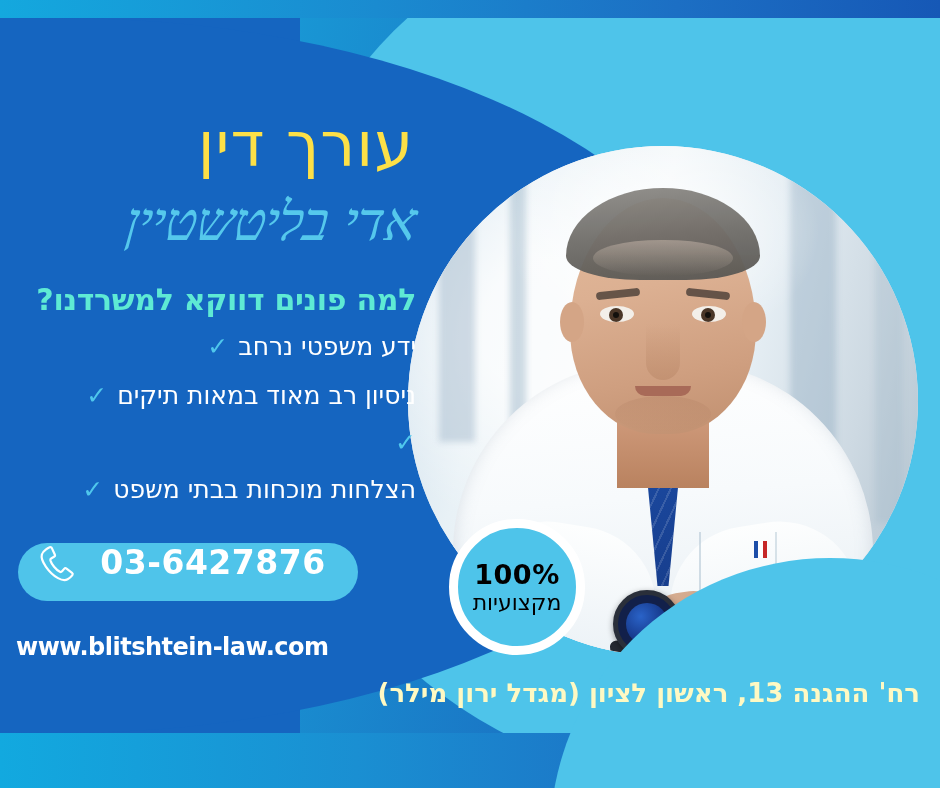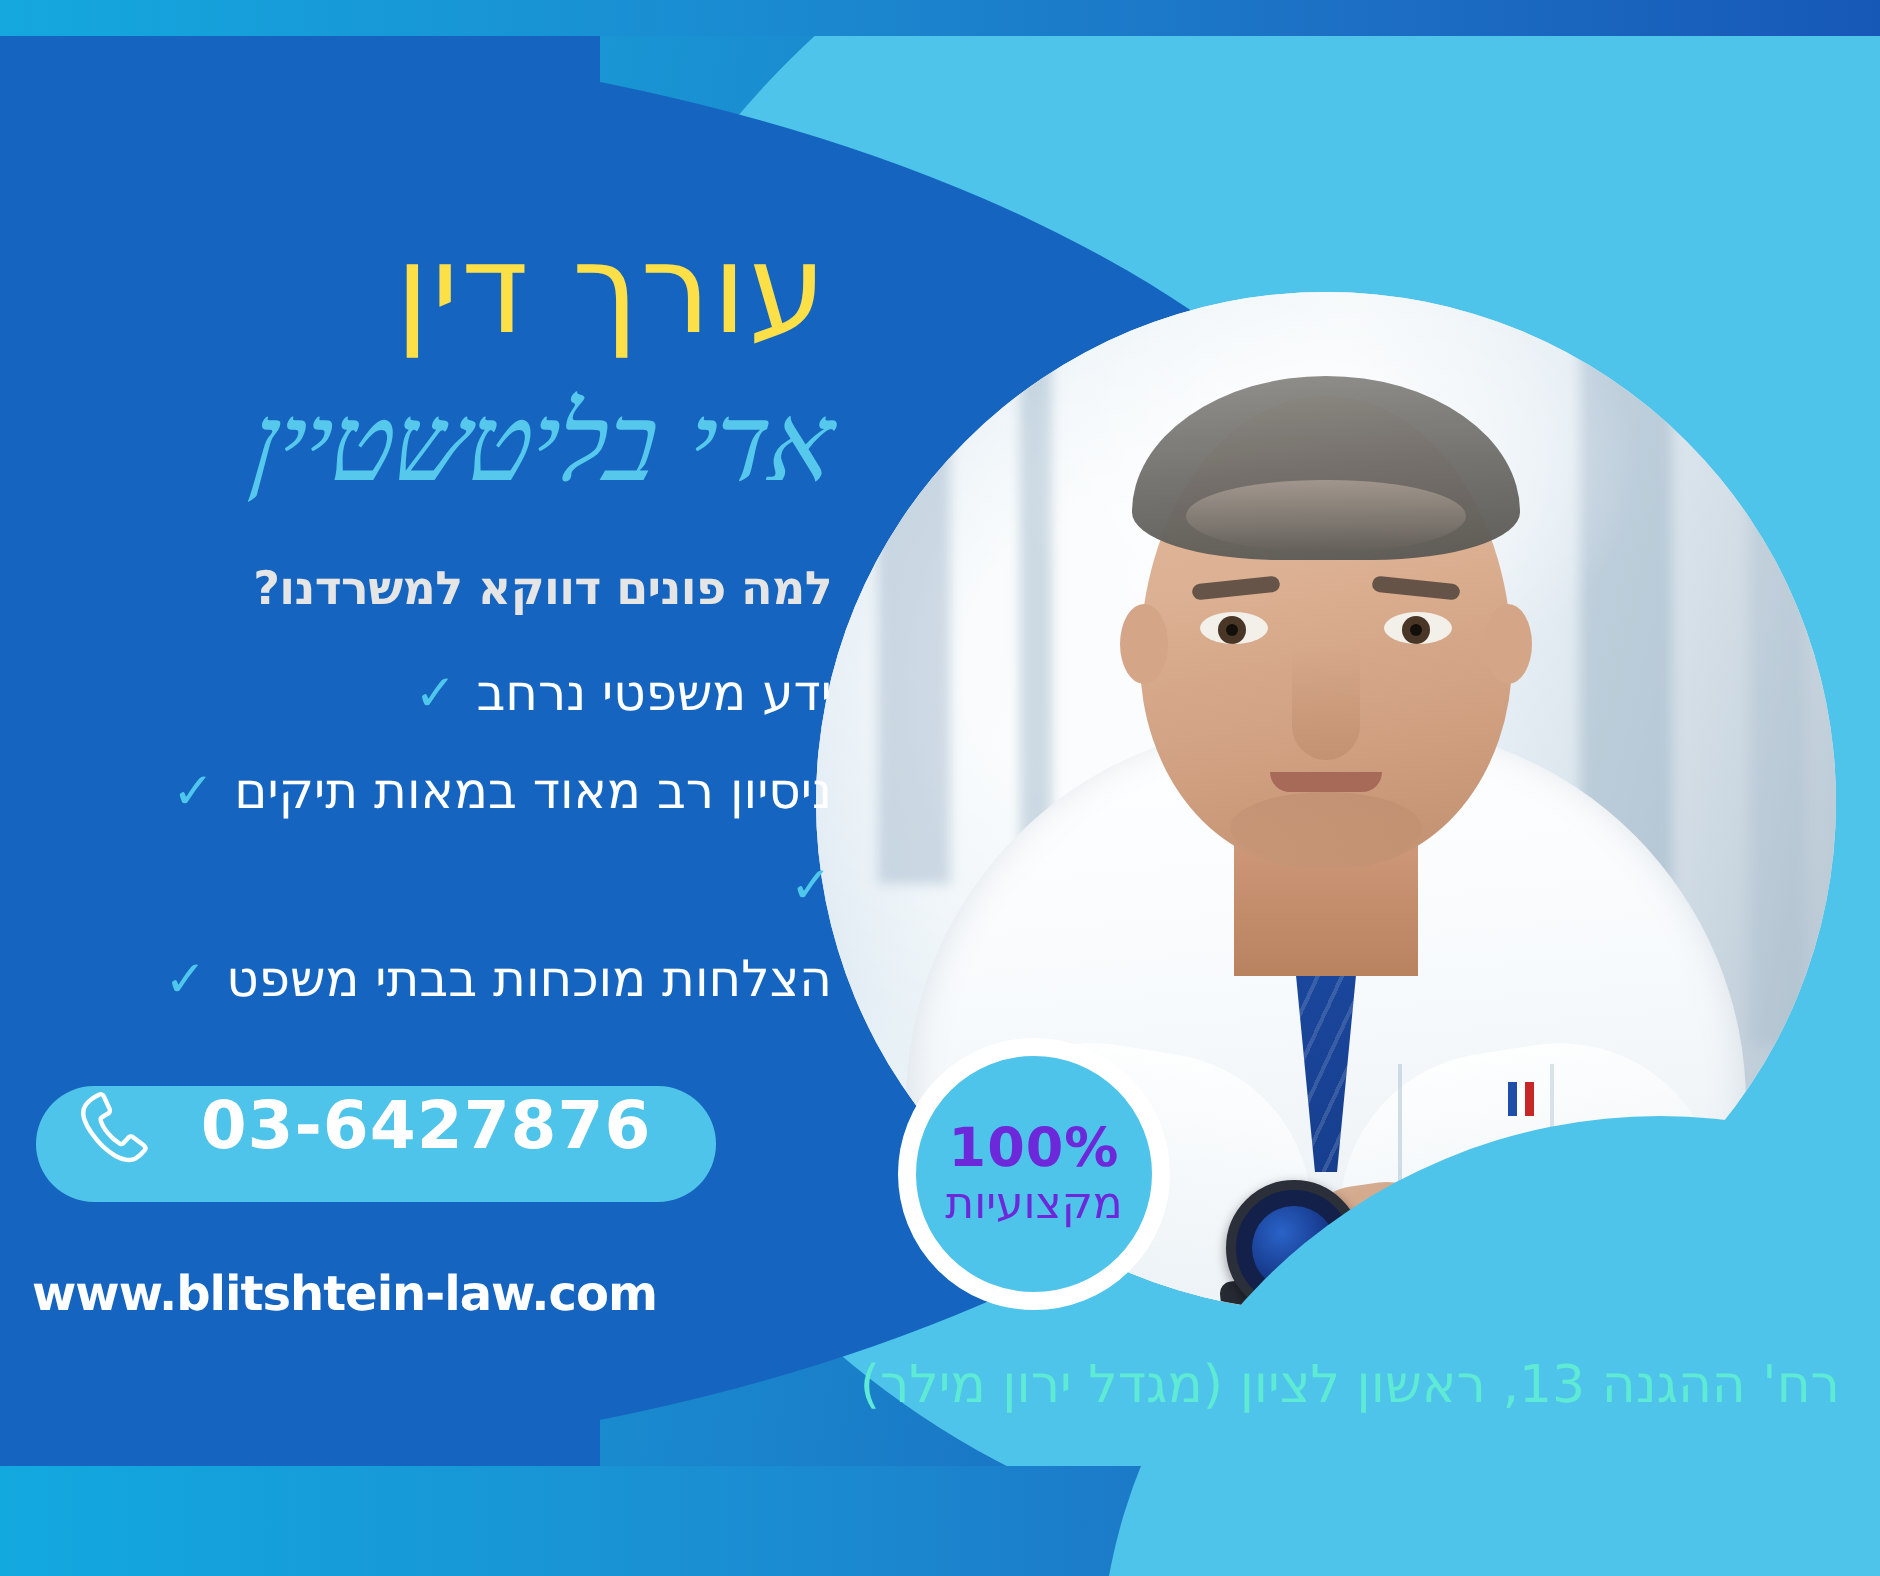--- a/index.html
+++ b/index.html
@@ -245,21 +245,21 @@
   .badge{
     position:absolute;
     left:449px;top:519px;
     width:136px;height:136px;
     border-radius:50%;
     background:#4ec4ea;
     border:9px solid #ffffff;
     box-sizing:border-box;
     display:flex;flex-direction:column;
     align-items:center;justify-content:center;
-    color:#6d28d9;
+    color:#000000;
     line-height:1.08;
   }
   .badge-pct{font-size:27px;font-weight:bold;letter-spacing:.5px;}
   .badge-sub{font-size:22px;direction:rtl;margin-top:2px;}
 
   
   .content{
     position:absolute;
     left:0;top:0;width:430px;height:788px;
     direction:rtl;
@@ -276,21 +276,21 @@
   .title-name{
     position:absolute;right:14px;top:190px;
     font-size:54px;color:#55c8ec;
     font-style:italic;
     font-family:"DejaVu Serif","Liberation Serif",serif;
     letter-spacing:-1px;
     transform:skewX(-6deg);
   }
   .subtitle{
     position:absolute;right:14px;top:282px;
-    font-size:23px;font-weight:bold;color:#e5e5e5;
+    font-size:30px;font-weight:bold;color:#5eead4;
     letter-spacing:-.3px;
   }
   .bullets{
     position:absolute;right:14px;top:332px;
     list-style:none;margin:0;padding:0;
   }
   .bullet{
     display:flex;align-items:center;justify-content:flex-start;
     gap:10px;
     margin-bottom:20px;
@@ -322,21 +322,21 @@
   }
 
   .website{
     position:absolute;right:14px;top:633px;
     direction:ltr;text-align:left;left:16px;
     font-size:24px;font-weight:bold;color:#ffffff;
     letter-spacing:-.5px;
   }
   .address{
     position:absolute;right:14px;top:678px;
-    font-size:26px;font-weight:normal;color:#5eead4;
+    font-size:26px;font-weight:bold;color:#fef9c3;
     white-space:nowrap;
     direction:rtl;
     width:880px;
     text-align:right;
     right:20px;
   }
 </style>
 </head>
 <body>
 

